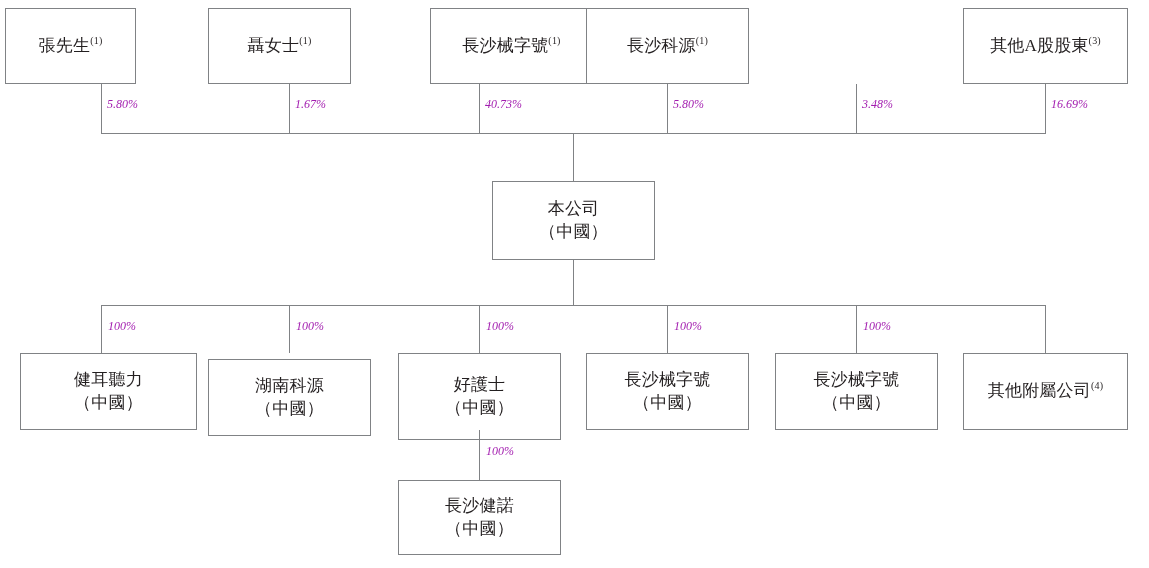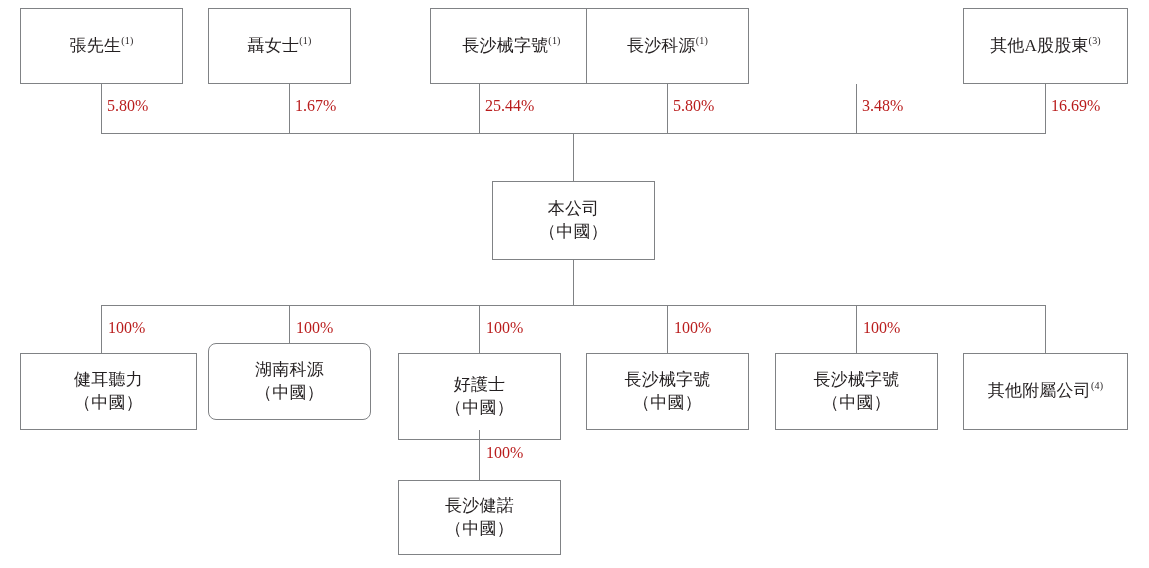--- a/index.html
+++ b/index.html
@@ -44,32 +44,33 @@
     white-space: nowrap;
   }
   .conn {
     position: absolute;
     background: #808285;
   }
   .conn-v { width: 1px; }
   .conn-h { height: 1px; }
   .pct-label {
     position: absolute;
-    font-size: 16px;
-    color: #b91c1c;
+    font-size: 12px;
+    color: #a21caf;
     white-space: nowrap;
     line-height: 1;
+    font-style: italic;
   }
 </style>
 </head>
 <body>
 
 <div id="chart-root">
 
-  <div class="node-box" style="left:20px; top:8px; width:163px; height:76px;">
+  <div class="node-box" style="left:5px; top:8px; width:131px; height:76px;">
     <div class="node-label"><span>張先生</span><sup>(1)</sup></div>
   </div>
   <div class="node-box" style="left:208px; top:8px; width:143px; height:76px;">
     <div class="node-label"><span>聶女士</span><sup>(1)</sup></div>
   </div>
   <div class="node-box" style="left:398px; top:8px; width:163px; height:76px;margin-left:32px;">
     <div class="node-label"><span>長沙械字號</span><sup>(1)</sup></div>
   </div>
   <div class="node-box" style="left:586px; top:8px; width:163px; height:76px;">
     <div class="node-label"><span>長沙科源</span><sup>(1)</sup></div>
@@ -80,21 +81,21 @@
 
   <div class="conn conn-v" style="left:101px; top:84px; height:49px;"></div>
   <div class="conn conn-v" style="left:289px; top:84px; height:49px;"></div>
   <div class="conn conn-v" style="left:479px; top:84px; height:49px;"></div>
   <div class="conn conn-v" style="left:667px; top:84px; height:49px;"></div>
   <div class="conn conn-v" style="left:856px; top:84px; height:49px;"></div>
   <div class="conn conn-v" style="left:1045px; top:84px; height:49px;"></div>
 
   <div class="pct-label" style="left:107px; top:98px;">5.80%</div>
   <div class="pct-label" style="left:295px; top:98px;">1.67%</div>
-  <div class="pct-label" style="left:485px; top:98px;">25.44%</div>
+  <div class="pct-label" style="left:485px; top:98px;">40.73%</div>
   <div class="pct-label" style="left:673px; top:98px;">5.80%</div>
   <div class="pct-label" style="left:862px; top:98px;">3.48%</div>
   <div class="pct-label" style="left:1051px; top:98px;">16.69%</div>
 
   <div class="conn conn-h" style="left:101px; top:133px; width:945px;"></div>
 
   <div class="conn conn-v" style="left:573px; top:133px; height:48px;"></div>
 
   <div class="node-box" style="left:492px; top:181px; width:163px; height:79px;">
     <div class="node-label">本公司</div>
@@ -115,21 +116,21 @@
   <div class="pct-label" style="left:108px; top:320px;">100%</div>
   <div class="pct-label" style="left:296px; top:320px;">100%</div>
   <div class="pct-label" style="left:486px; top:320px;">100%</div>
   <div class="pct-label" style="left:674px; top:320px;">100%</div>
   <div class="pct-label" style="left:863px; top:320px;">100%</div>
 
   <div class="node-box" style="left:20px; top:353px; width:177px; height:77px;">
     <div class="node-label">健耳聽力</div>
     <div class="node-sub">（中國）</div>
   </div>
-  <div class="node-box" style="left:208px; top:343px; width:163px; height:77px;border-radius:8px;">
+  <div class="node-box" style="left:208px; top:359px; width:163px; height:77px;">
     <div class="node-label">湖南科源</div>
     <div class="node-sub">（中國）</div>
   </div>
   <div class="node-box" style="left:398px; top:353px; width:163px; height:87px;">
     <div class="node-label">好護士</div>
     <div class="node-sub">（中國）</div>
   </div>
   <div class="node-box" style="left:586px; top:353px; width:163px; height:77px;">
     <div class="node-label">長沙械字號</div>
     <div class="node-sub">（中國）</div>

